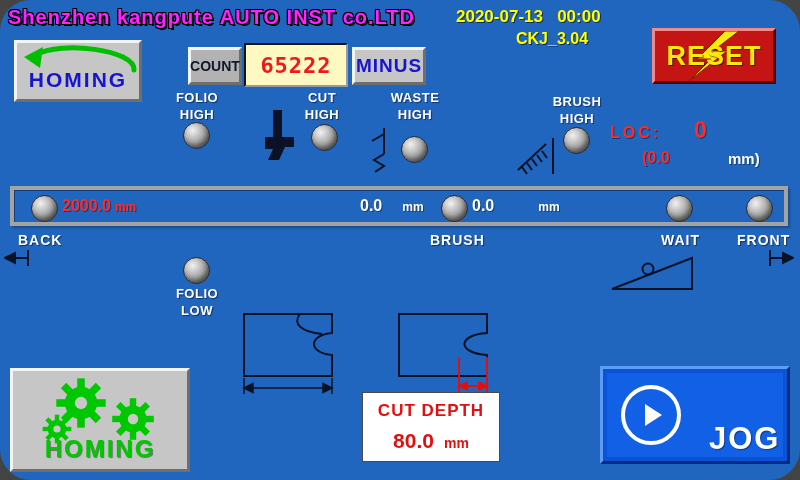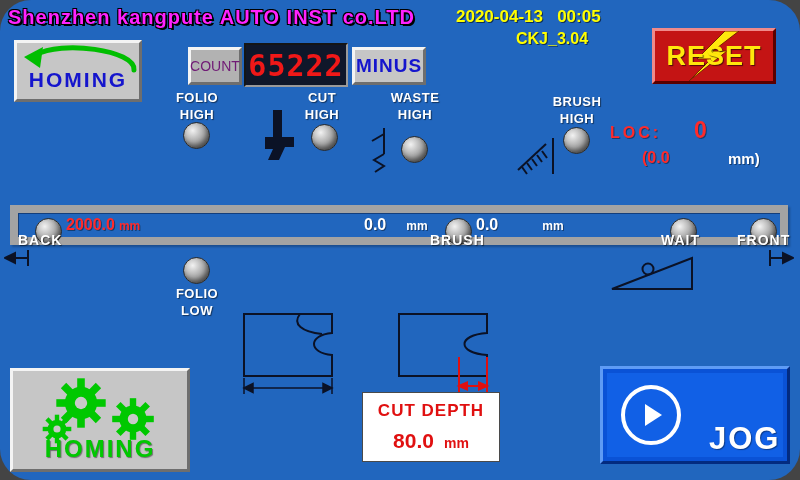--- a/index.html
+++ b/index.html
@@ -21,43 +21,42 @@
     border-color:#F4F4F4 #6E6E6E #6E6E6E #F4F4F4;
     box-sizing:border-box;cursor:pointer;
   }
   .btn-reset{
     background:#C41414;
     border-color:#F08A8A #5A0000 #5A0000 #F08A8A;
     display:flex;align-items:center;justify-content:center;
   }
   .reset-label{position:relative;z-index:2;color:#FFE80C;font-weight:bold;font-size:27px;letter-spacing:1px;text-shadow:1px 1px 1px rgba(0,0,0,.6);}
   .homing-label{position:absolute;bottom:7px;width:100%;text-align:center;color:#1515CD;font-weight:bold;font-size:21px;letter-spacing:2px;}
-  .count-label{display:flex;width:100%;height:100%;align-items:center;justify-content:center;color:#701a75;font-weight:normal;font-size:14px;}
+  .count-label{display:flex;width:100%;height:100%;align-items:center;justify-content:center;color:#0f172a;font-weight:bold;font-size:14px;}
   .minus-label{display:flex;width:100%;height:100%;align-items:center;justify-content:center;color:#1515CD;font-weight:bold;font-size:19px;letter-spacing:1px;}
   .count-display{
-    background:#0f172a;border:2px solid;border-color:#151515 #9A9A9A #9A9A9A #151515;
+    background:#fef9c3;border:2px solid;border-color:#151515 #9A9A9A #9A9A9A #151515;
     display:flex;align-items:center;justify-content:center;box-sizing:border-box;
-    color:#F01818;font-weight:bold;font-size:30px;font-family:"DejaVu Sans Mono",monospace;letter-spacing:1px;
+    color:#F01818;font-weight:bold;font-size:22px;font-family:"DejaVu Sans Mono",monospace;letter-spacing:1px;
   }
   .lamp{
     width:27px;height:27px;border-radius:50%;
     background:radial-gradient(circle at 35% 30%, #F2F2F2 0%, #ACACAC 45%, #565656 95%);
     border:1px solid #2A2A2A;box-sizing:border-box;
     box-shadow:inset -2px -3px 4px rgba(0,0,0,.35);
   }
   .slabel{
     color:#FFF;font-weight:bold;font-size:13px;line-height:1.3;letter-spacing:.5px;
     text-align:center;white-space:pre-line;text-shadow:1px 1px 1px rgba(0,0,0,.5);
   }
   .red-text{color:#FF2A2A;font-weight:bold;text-shadow:1px 1px 0 rgba(0,0,0,.4);}
   .white-text{color:#FFFFFF;font-weight:bold;text-shadow:1px 1px 0 rgba(0,0,0,.4);}
   .track{
-    background:#2166BE;border:8px solid #a3a3a3;box-sizing:border-box;
+    background:#2166BE;border:4px solid #a3a3a3;box-sizing:border-box;
     box-shadow:inset 1px 1px 0 rgba(10,30,70,.55), 2px 2px 2px rgba(0,0,0,.25);
-    margin-top:19px;
   }
   .trk-text{position:absolute;top:50%;transform:translateY(-50%);white-space:nowrap;font-weight:bold;}
   .trk-text .val{font-size:16px;}
   .trk-text .unit{font-size:12px;}
   .pos-label{color:#FFF;font-weight:bold;font-size:14px;letter-spacing:1px;text-shadow:1px 1px 1px rgba(0,0,0,.5);}
   .param-box{
     background:#FFFFFF;border:1px solid #4A4A4A;box-sizing:border-box;
     display:flex;flex-direction:column;align-items:center;justify-content:space-evenly;cursor:pointer;
   }
   .param-title{font-size:17px;font-weight:bold;letter-spacing:1px;}
@@ -76,21 +75,21 @@
   }
   .jog-play{width:0;height:0;border-left:17px solid #FFF;border-top:11px solid transparent;border-bottom:11px solid transparent;margin-left:5px;}
   .jog-label{color:#FFF;font-weight:bold;font-size:31px;letter-spacing:2px;margin-left:28px;text-shadow:1px 1px 1px rgba(0,0,0,.4);margin-top:48px;}
 </style>
 </head>
 <body>
 
 <div class="screen">
 
   <div class="abs title" style="left:8px;top:6px">Shenzhen kangpute AUTO INST co.LTD</div>
-  <div class="abs yellow" style="left:456px;top:7px;font-size:17px">2020-04-13   00:05</div>
+  <div class="abs yellow" style="left:456px;top:7px;font-size:17px">2020-07-13   00:00</div>
   <div class="abs yellow" style="left:516px;top:30px;font-size:16px">CKJ_3.04</div>
 
   <div class="abs btn3d btn-reset" style="left:652px;top:28px;width:124px;height:56px">
     <svg class="abs" style="left:0;top:0" width="120" height="50" viewBox="0 0 120 50">
       <polygon points="70,0 42,28 56,28 34,50 72,20 58,20 84,0" fill="#FFE80C" stroke="#7A2000" stroke-width="1"></polygon>
     </svg>
     <span class="reset-label">RESET</span>
   </div>
 
   <div class="abs btn3d" style="left:14px;top:40px;width:128px;height:62px">

